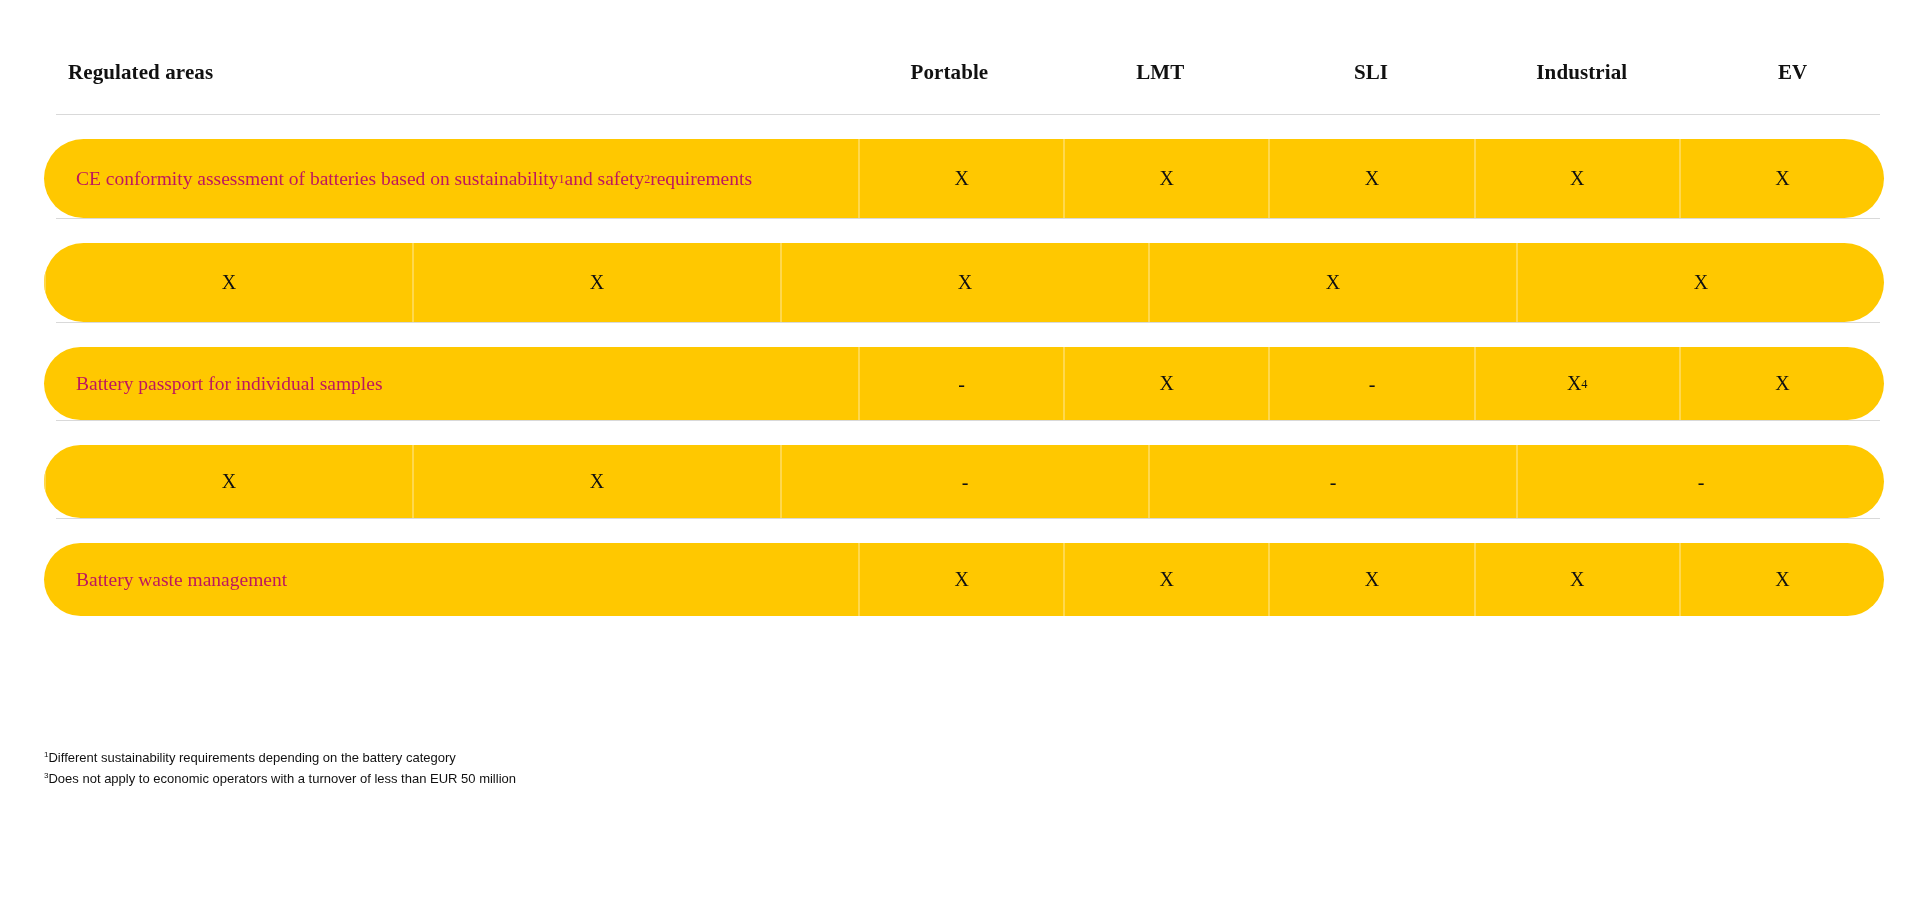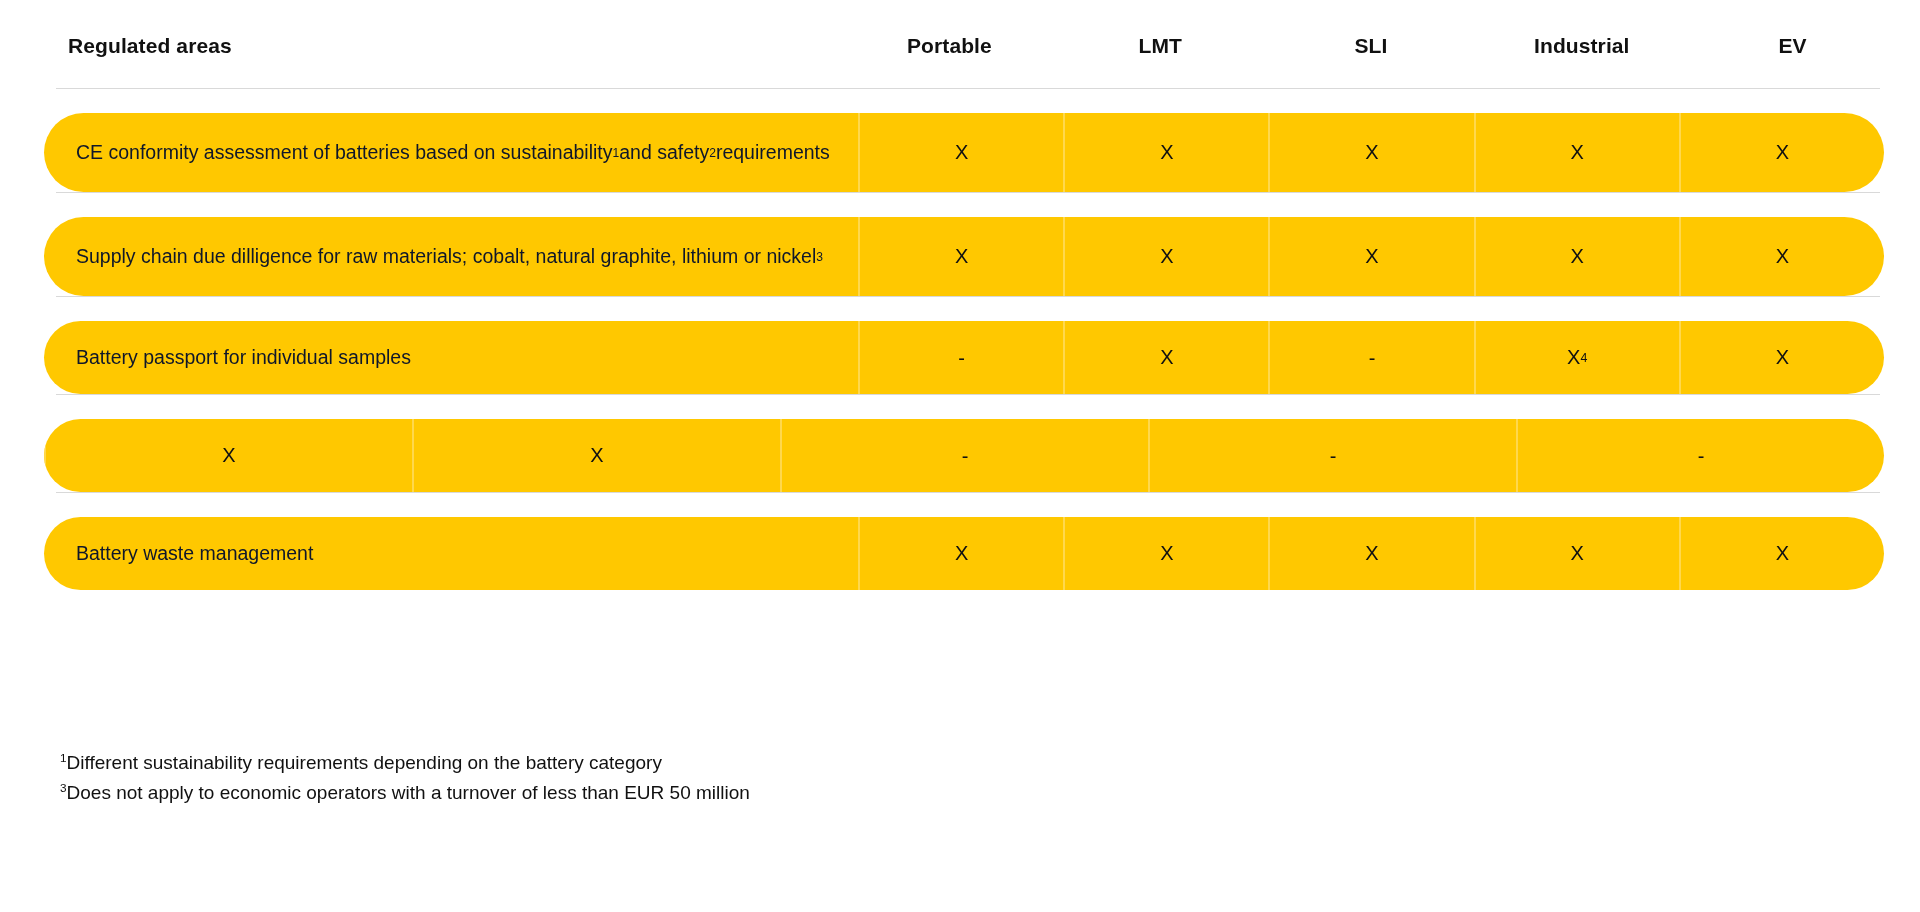--- a/index.html
+++ b/index.html
@@ -19,22 +19,23 @@
     height: 912px;
     background: #ffffff;
   }
 
   
   
 
   .matrix {
     position: absolute;
     left: 44px;
-    top: 10px;
+    top: 36px;
     width: 1840px;
+    font-family: Liberation Serif, serif;
   }
 
   
   .header-row {
     display: flex;
     align-items: flex-start;
     height: 78px;
   }
   .header-label {
     width: 814px;
@@ -83,21 +84,21 @@
   .row.tall { min-height: 79px; }
 
   .row-label {
     width: 814px;
     flex: 0 0 814px;
     display: flex;
     align-items: center;
     padding: 10px 28px 10px 32px;
     font-size: 19.5px;
     line-height: 1.42;
-    color: #0f172a;
+    color: #be185d;
   }
 
   .row-cells {
     display: flex;
     flex: 1 1 auto;
   }
   .cell {
     flex: 1 1 0;
     display: flex;
     align-items: center;
@@ -116,25 +117,24 @@
   }
 
   
   .footnotes {
     position: absolute;
     left: 44px;
     top: 748px;
     width: 1300px;
   }
   .footnote {
-    font-size: 19px;
+    font-size: 13px;
     line-height: 1.58;
     color: #111111;
     white-space: nowrap;
-    margin-left: 16px;
   }
 </style>
 </head>
 <body>
 
 <div class="page">
 
   <div class="matrix">
 
     <div class="header-row">
@@ -170,21 +170,20 @@
               <div class="cell">
                 <span>X</span>
               </div>
             </div>
           </div>
         </div>
         <div class="row-group">
           <div class="row-divider"></div>
           <div class="row-spacer"></div>
           <div class="row tall">
-            <div class="row-label">Supply chain due dilligence for raw materials; cobalt, natural graphite, lithium or nickel<sup>3</sup></div>
             <div class="row-cells">
               <div class="cell">
                 <span>X</span>
               </div>
               <div class="cell">
                 <span>X</span>
               </div>
               <div class="cell">
                 <span>X</span>
               </div>

